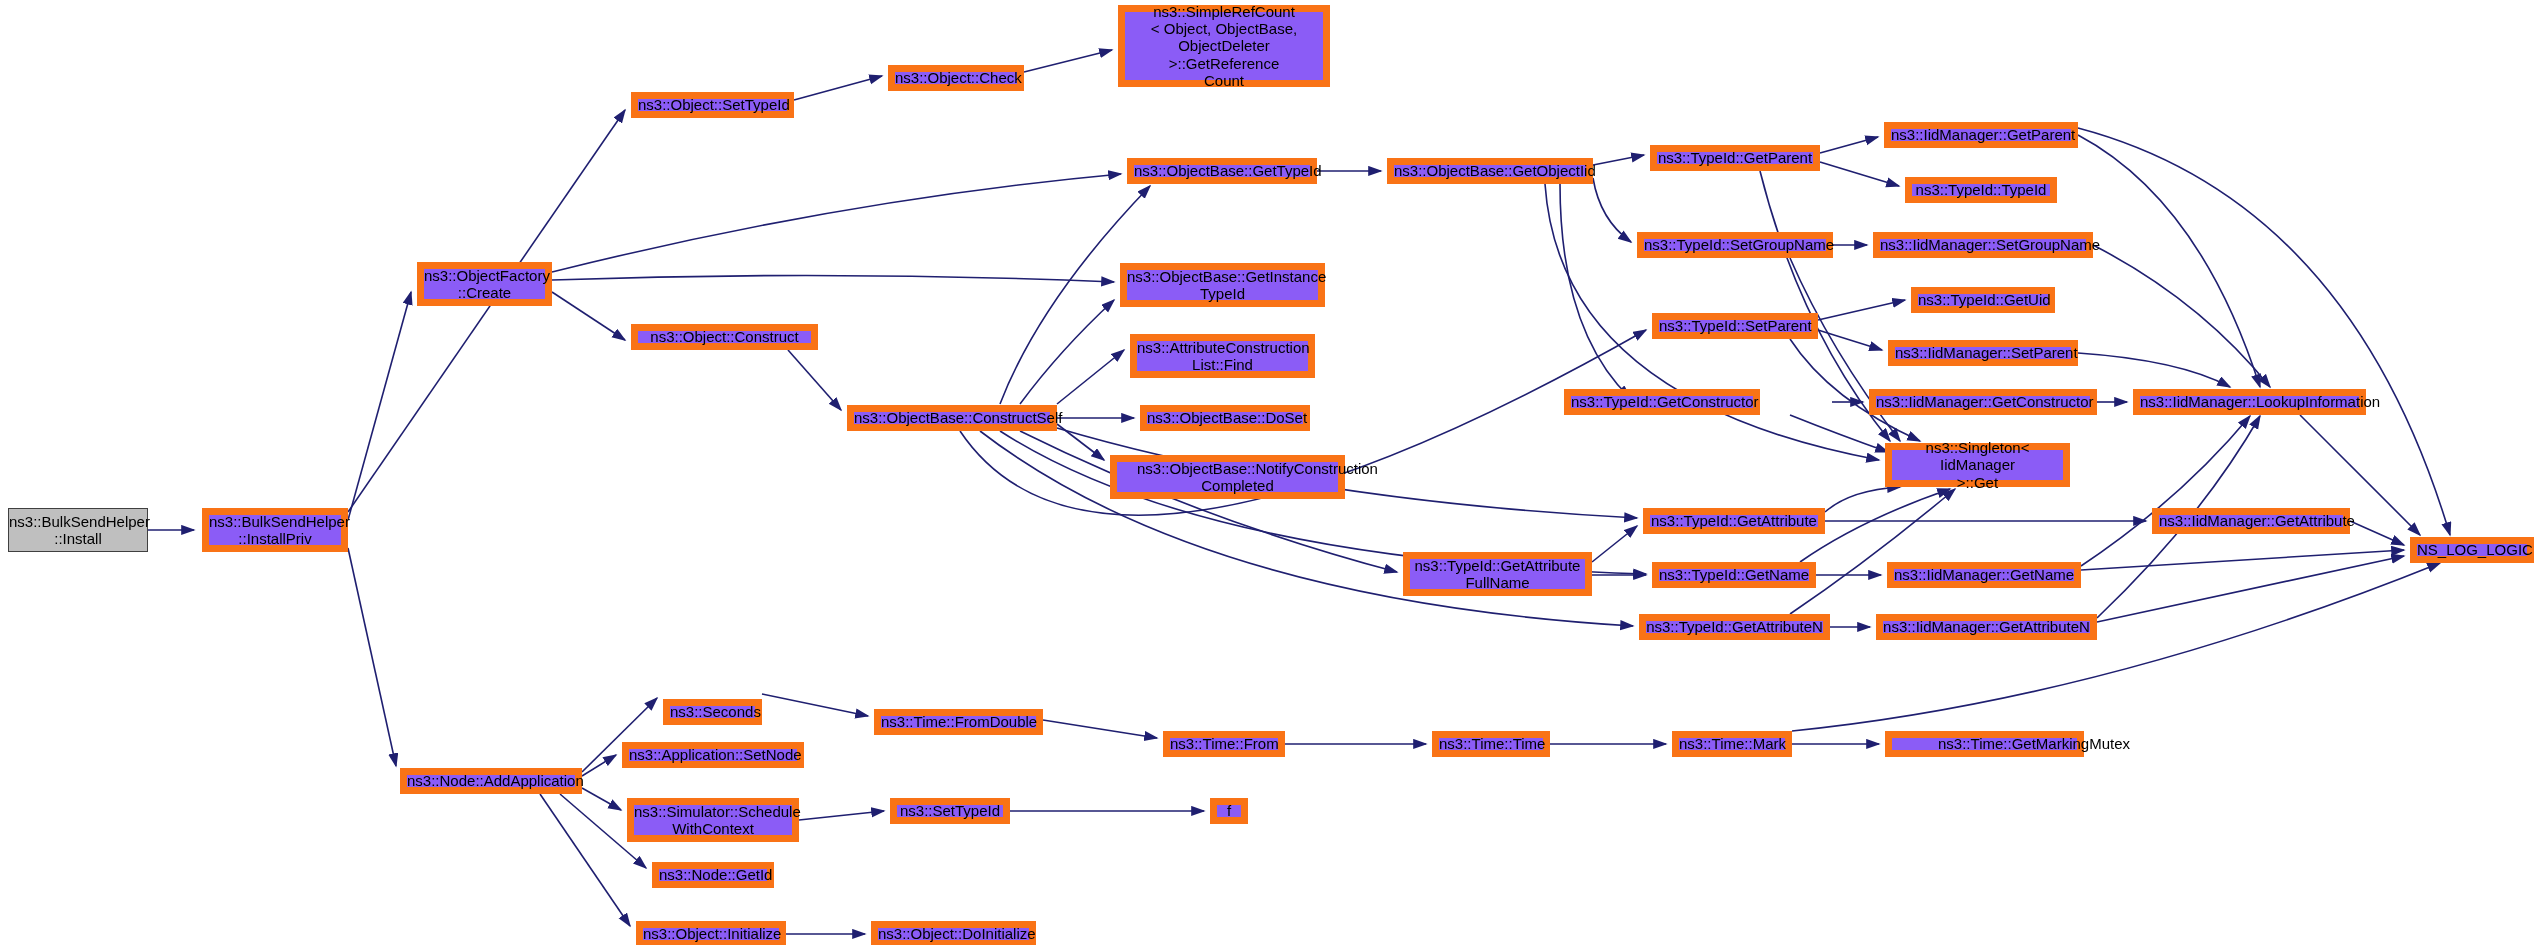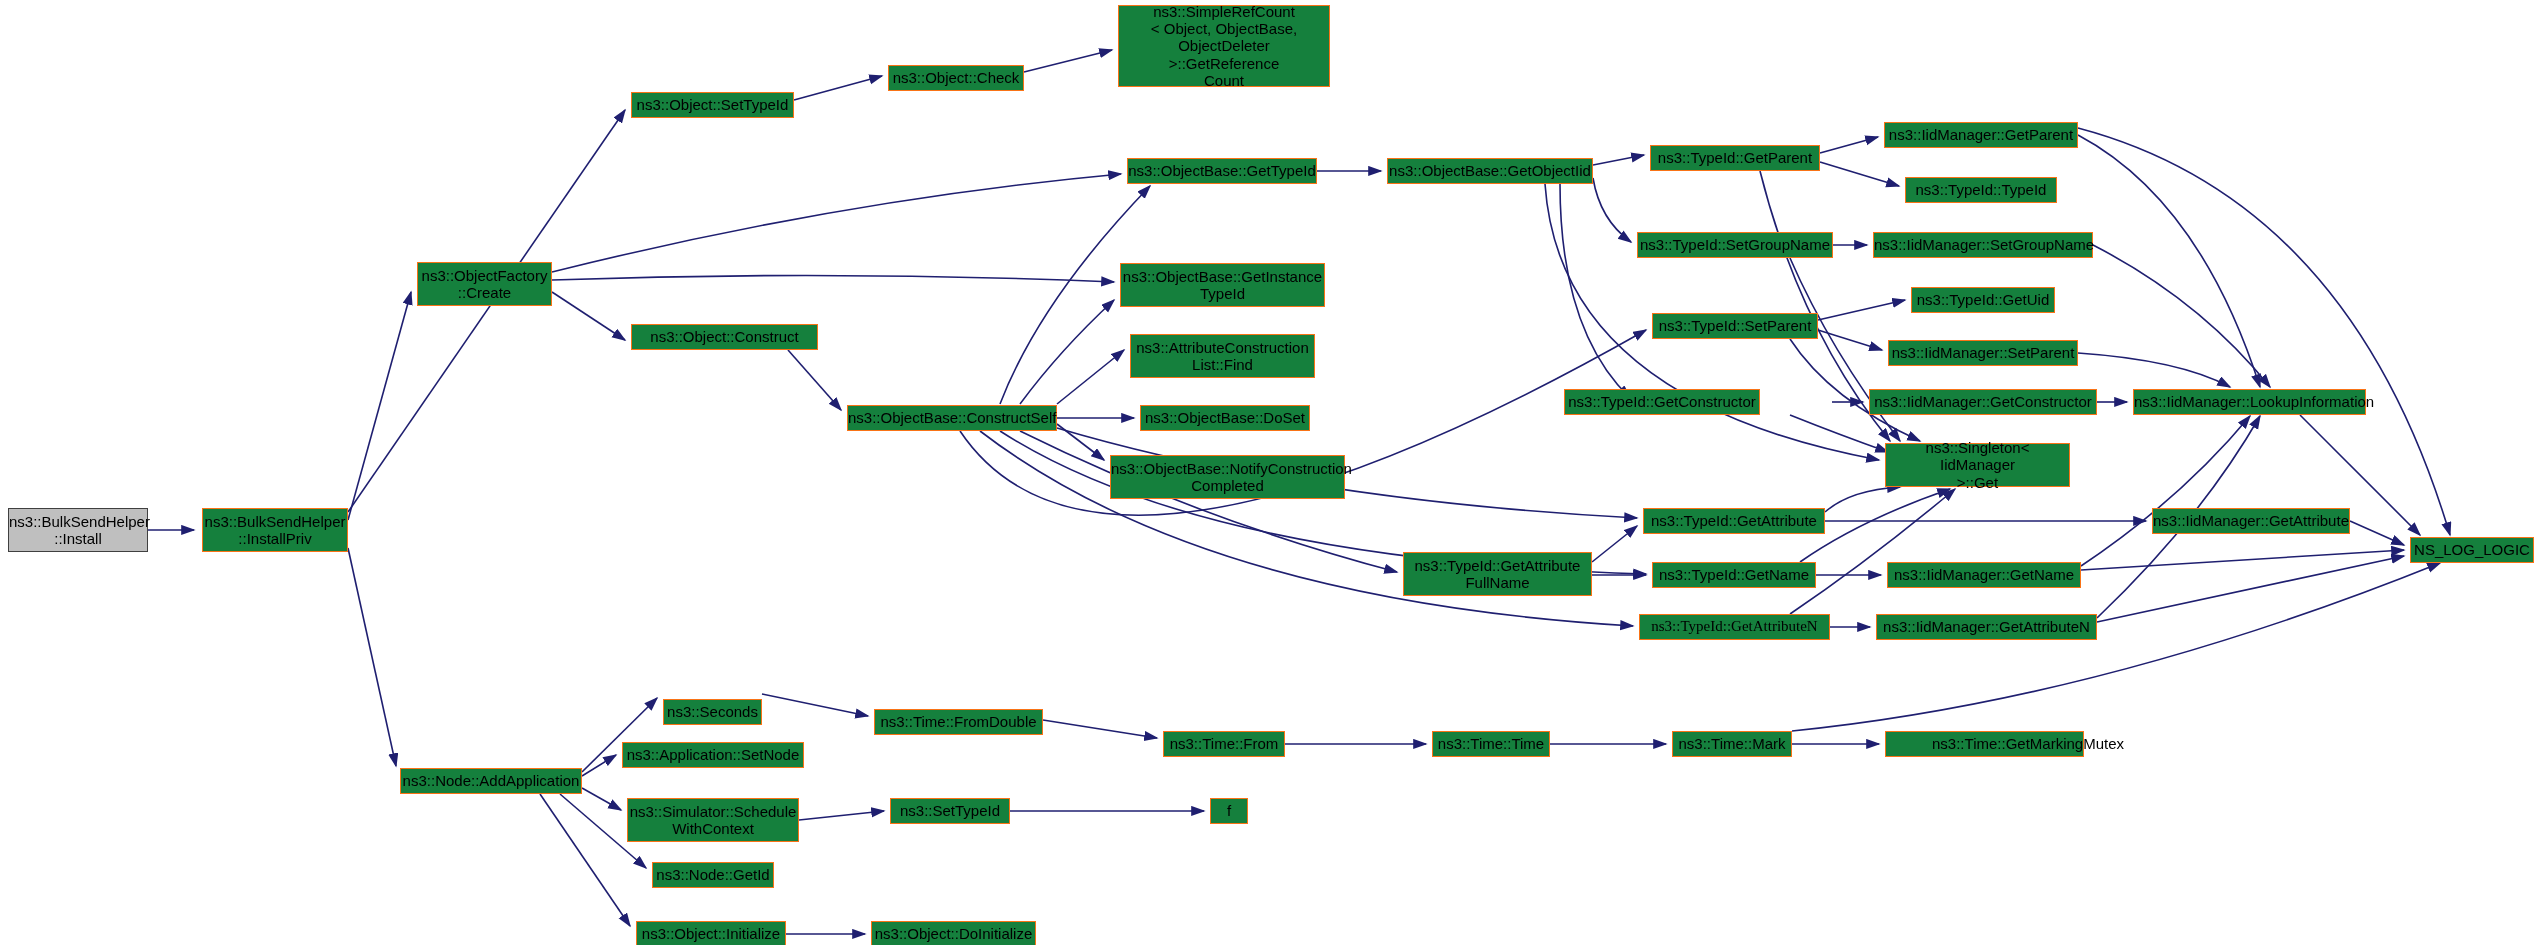--- a/index.html
+++ b/index.html
@@ -3,22 +3,22 @@
 <meta charset="utf-8">
 <title>Call Graph</title>
 <style>
   html,body{margin:0;padding:0;background:#ffffff;}
   body{font-family:"Liberation Sans","DejaVu Sans",sans-serif;}
   #canvas{position:relative;width:2541px;height:945px;background:#ffffff;overflow:hidden;}
   #edges{position:absolute;left:0;top:0;width:2541px;height:945px;}
   .node{
     position:absolute;
     box-sizing:border-box;
-    background:#15803d;
-    border:1px solid #f97316;
+    background:#8b5cf6;
+    border:7px solid #f97316;
     display:flex;
     align-items:center;
     justify-content:center;
     text-align:center;
     font-size:15px;
     line-height:1.15;
     color:#000000;
     white-space:pre-line;
     letter-spacing:0px;
     z-index:5;
@@ -122,29 +122,29 @@
 ::Create</span></div>
       <div class="node" style="left: 631px; top: 324px; width: 187px; height: 26px;"><span class="lbl">ns3::Object::Construct</span></div>
       <div class="node" style="left: 847px; top: 405px; width: 210px; height: 26px;"><span class="lbl">ns3::ObjectBase::ConstructSelf</span></div>
       <div class="node" style="left: 1127px; top: 158px; width: 190px; height: 26px;"><span class="lbl">ns3::ObjectBase::GetTypeId</span></div>
       <div class="node" style="left: 1387px; top: 158px; width: 206px; height: 26px; justify-content: center;"><span class="lbl">ns3::ObjectBase::GetObjectIid</span></div>
       <div class="node" style="left: 1120px; top: 263px; width: 205px; height: 44px;"><span class="lbl">ns3::ObjectBase::GetInstance
 TypeId</span></div>
       <div class="node" style="left: 1130px; top: 334px; width: 185px; height: 44px;"><span class="lbl">ns3::AttributeConstruction
 List::Find</span></div>
       <div class="node" style="left: 1140px; top: 405px; width: 170px; height: 26px;"><span class="lbl">ns3::ObjectBase::DoSet</span></div>
-      <div class="node" style="left: 1110px; top: 455px; width: 235px; height: 44px;"><span class="lbl">ns3::ObjectBase::NotifyConstruction
+      <div class="node" style="left: 1110px; top: 455px; width: 235px; height: 44px; padding-left: 20px;"><span class="lbl">ns3::ObjectBase::NotifyConstruction
 Completed</span></div>
       <div class="node" style="left: 1650px; top: 145px; width: 170px; height: 26px;"><span class="lbl">ns3::TypeId::GetParent</span></div>
       <div class="node" style="left: 1637px; top: 232px; width: 196px; height: 26px;"><span class="lbl">ns3::TypeId::SetGroupName</span></div>
       <div class="node" style="left: 1652px; top: 313px; width: 166px; height: 26px;"><span class="lbl">ns3::TypeId::SetParent</span></div>
       <div class="node" style="left: 1564px; top: 389px; width: 196px; height: 26px;"><span class="lbl">ns3::TypeId::GetConstructor</span></div>
       <div class="node" style="left: 1643px; top: 508px; width: 182px; height: 26px;"><span class="lbl">ns3::TypeId::GetAttribute</span></div>
       <div class="node" style="left: 1652px; top: 562px; width: 164px; height: 26px;"><span class="lbl">ns3::TypeId::GetName</span></div>
-      <div class="node" style="left: 1639px; top: 614px; width: 191px; height: 26px; font-family: Liberation Serif, serif;"><span class="lbl">ns3::TypeId::GetAttributeN</span></div>
+      <div class="node" style="left: 1639px; top: 614px; width: 191px; height: 26px;"><span class="lbl">ns3::TypeId::GetAttributeN</span></div>
       <div class="node" style="left: 1403px; top: 552px; width: 189px; height: 44px;"><span class="lbl">ns3::TypeId::GetAttribute
 FullName</span></div>
       <div class="node" style="left: 1884px; top: 122px; width: 194px; height: 26px;"><span class="lbl">ns3::IidManager::GetParent</span></div>
       <div class="node" style="left: 1905px; top: 177px; width: 152px; height: 26px;"><span class="lbl">ns3::TypeId::TypeId</span></div>
       <div class="node" style="left: 1873px; top: 232px; width: 220px; height: 26px;"><span class="lbl">ns3::IidManager::SetGroupName</span></div>
       <div class="node" style="left: 1911px; top: 287px; width: 144px; height: 26px;"><span class="lbl">ns3::TypeId::GetUid</span></div>
       <div class="node" style="left: 1888px; top: 340px; width: 190px; height: 26px;"><span class="lbl">ns3::IidManager::SetParent</span></div>
       <div class="node" style="left: 1869px; top: 389px; width: 228px; height: 26px;"><span class="lbl">ns3::IidManager::GetConstructor</span></div>
       <div class="node" style="left: 1885px; top: 443px; width: 185px; height: 44px;"><span class="lbl">ns3::Singleton&lt; IidManager
 &gt;::Get</span></div>

